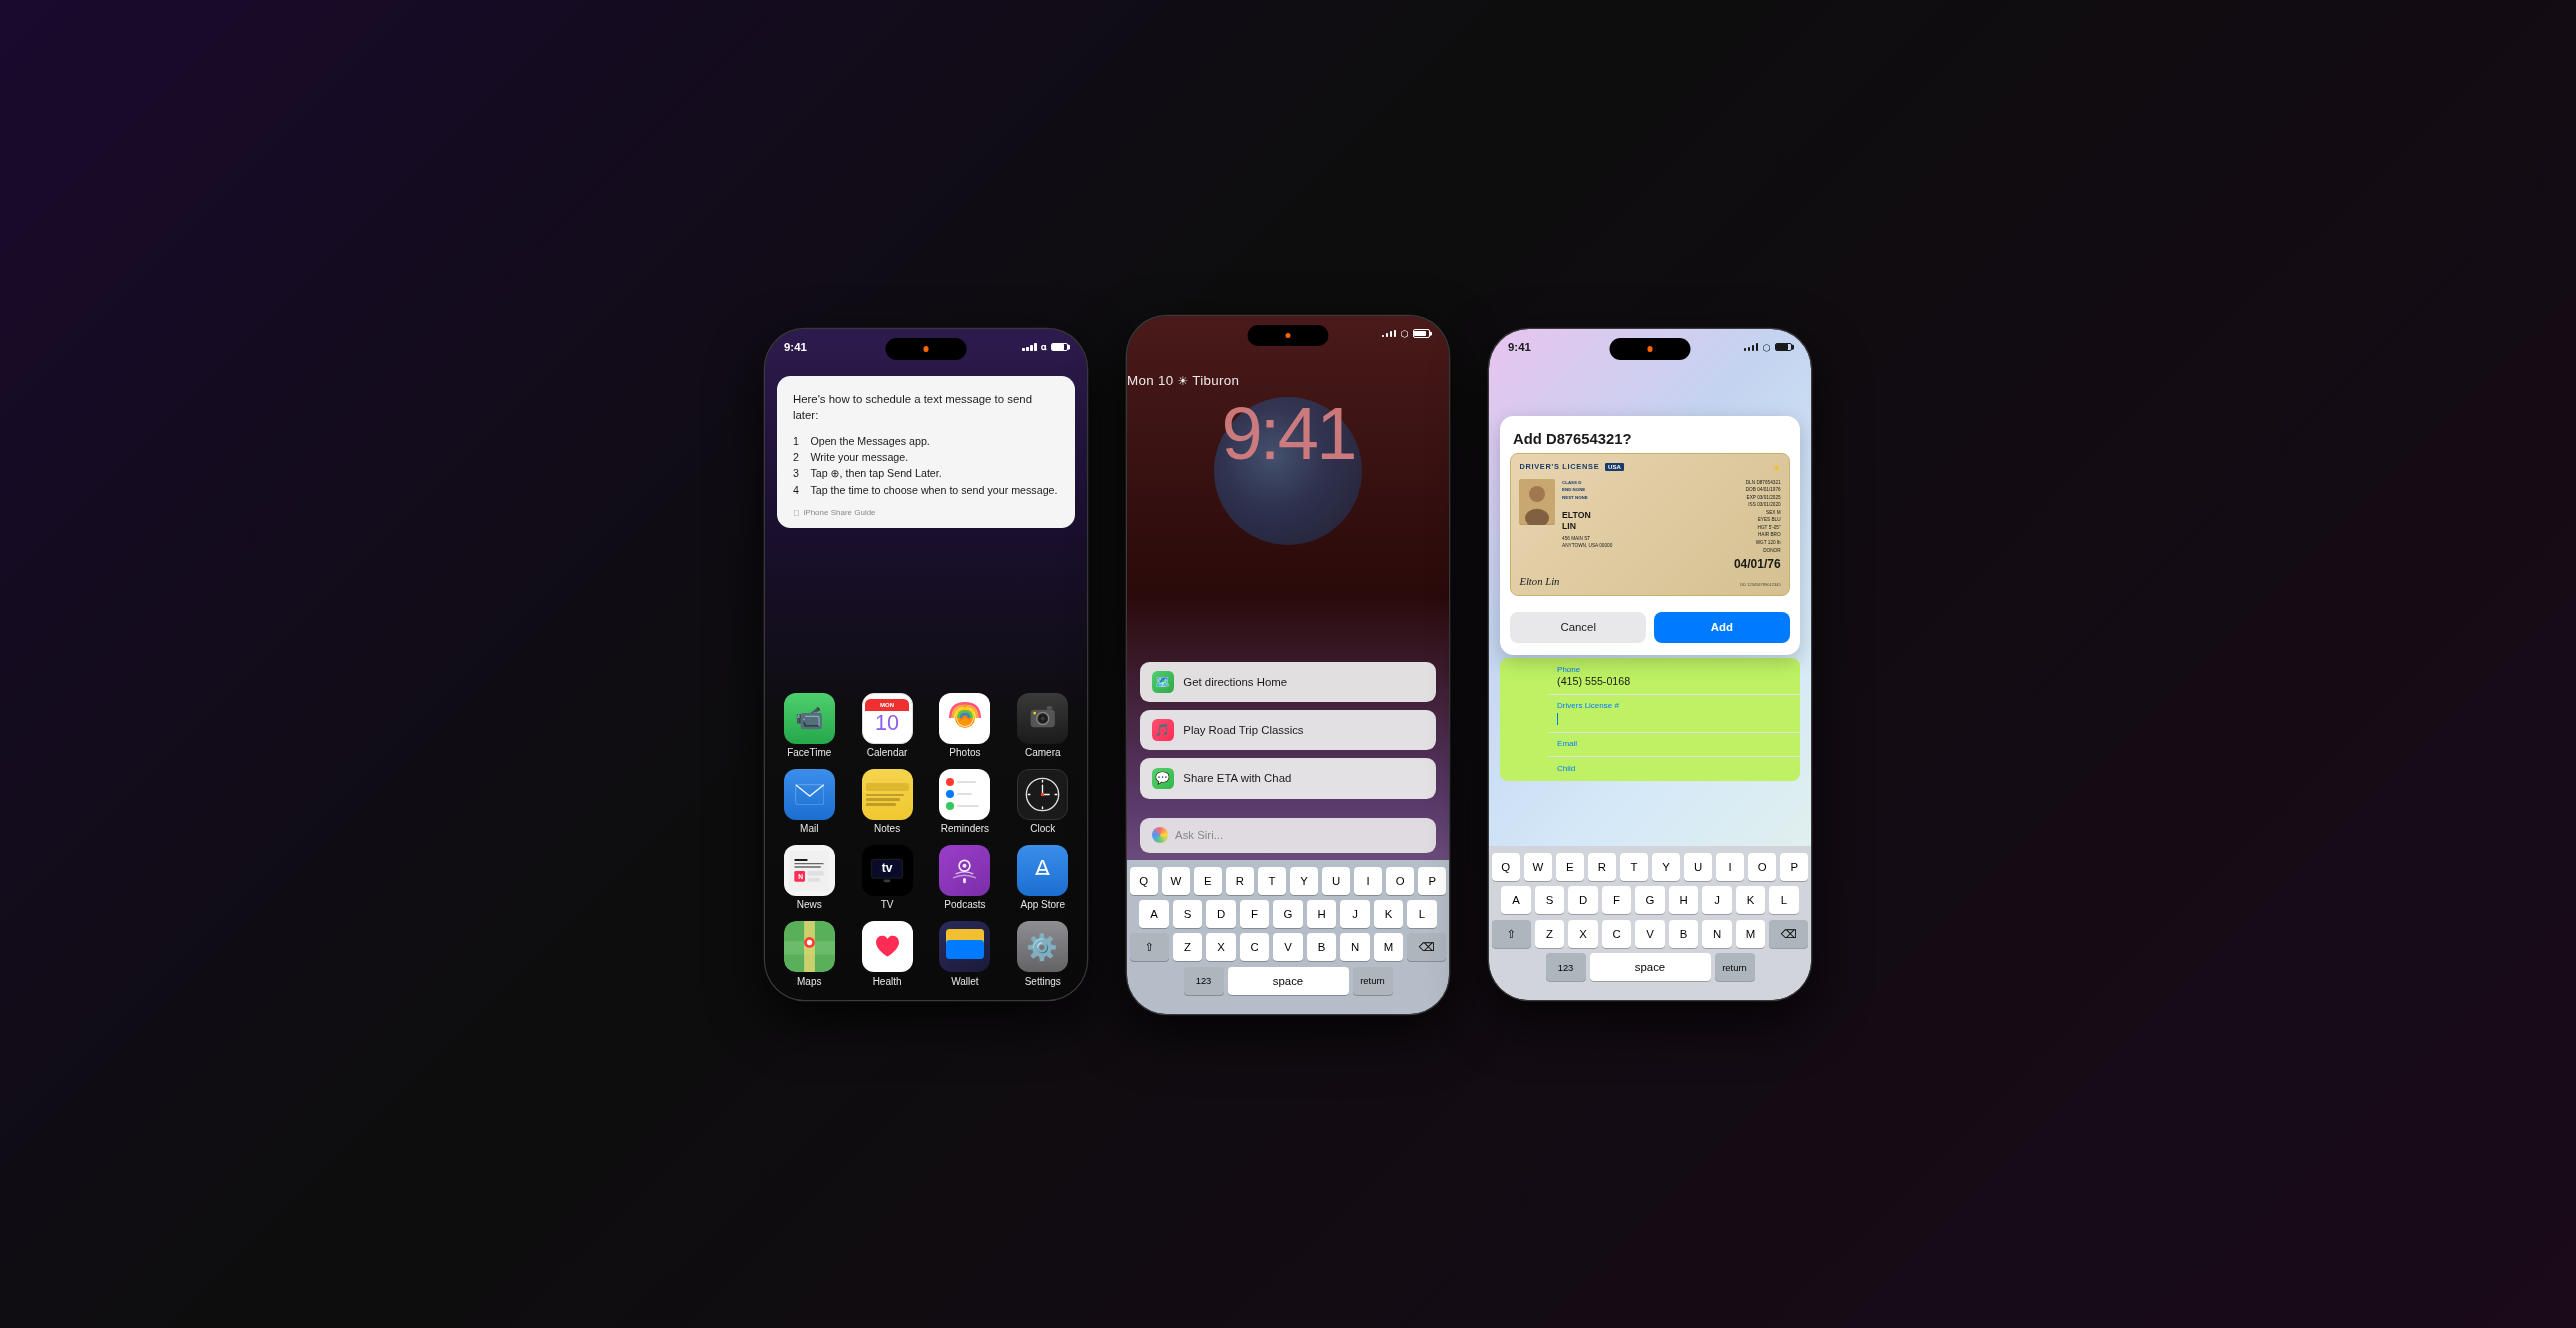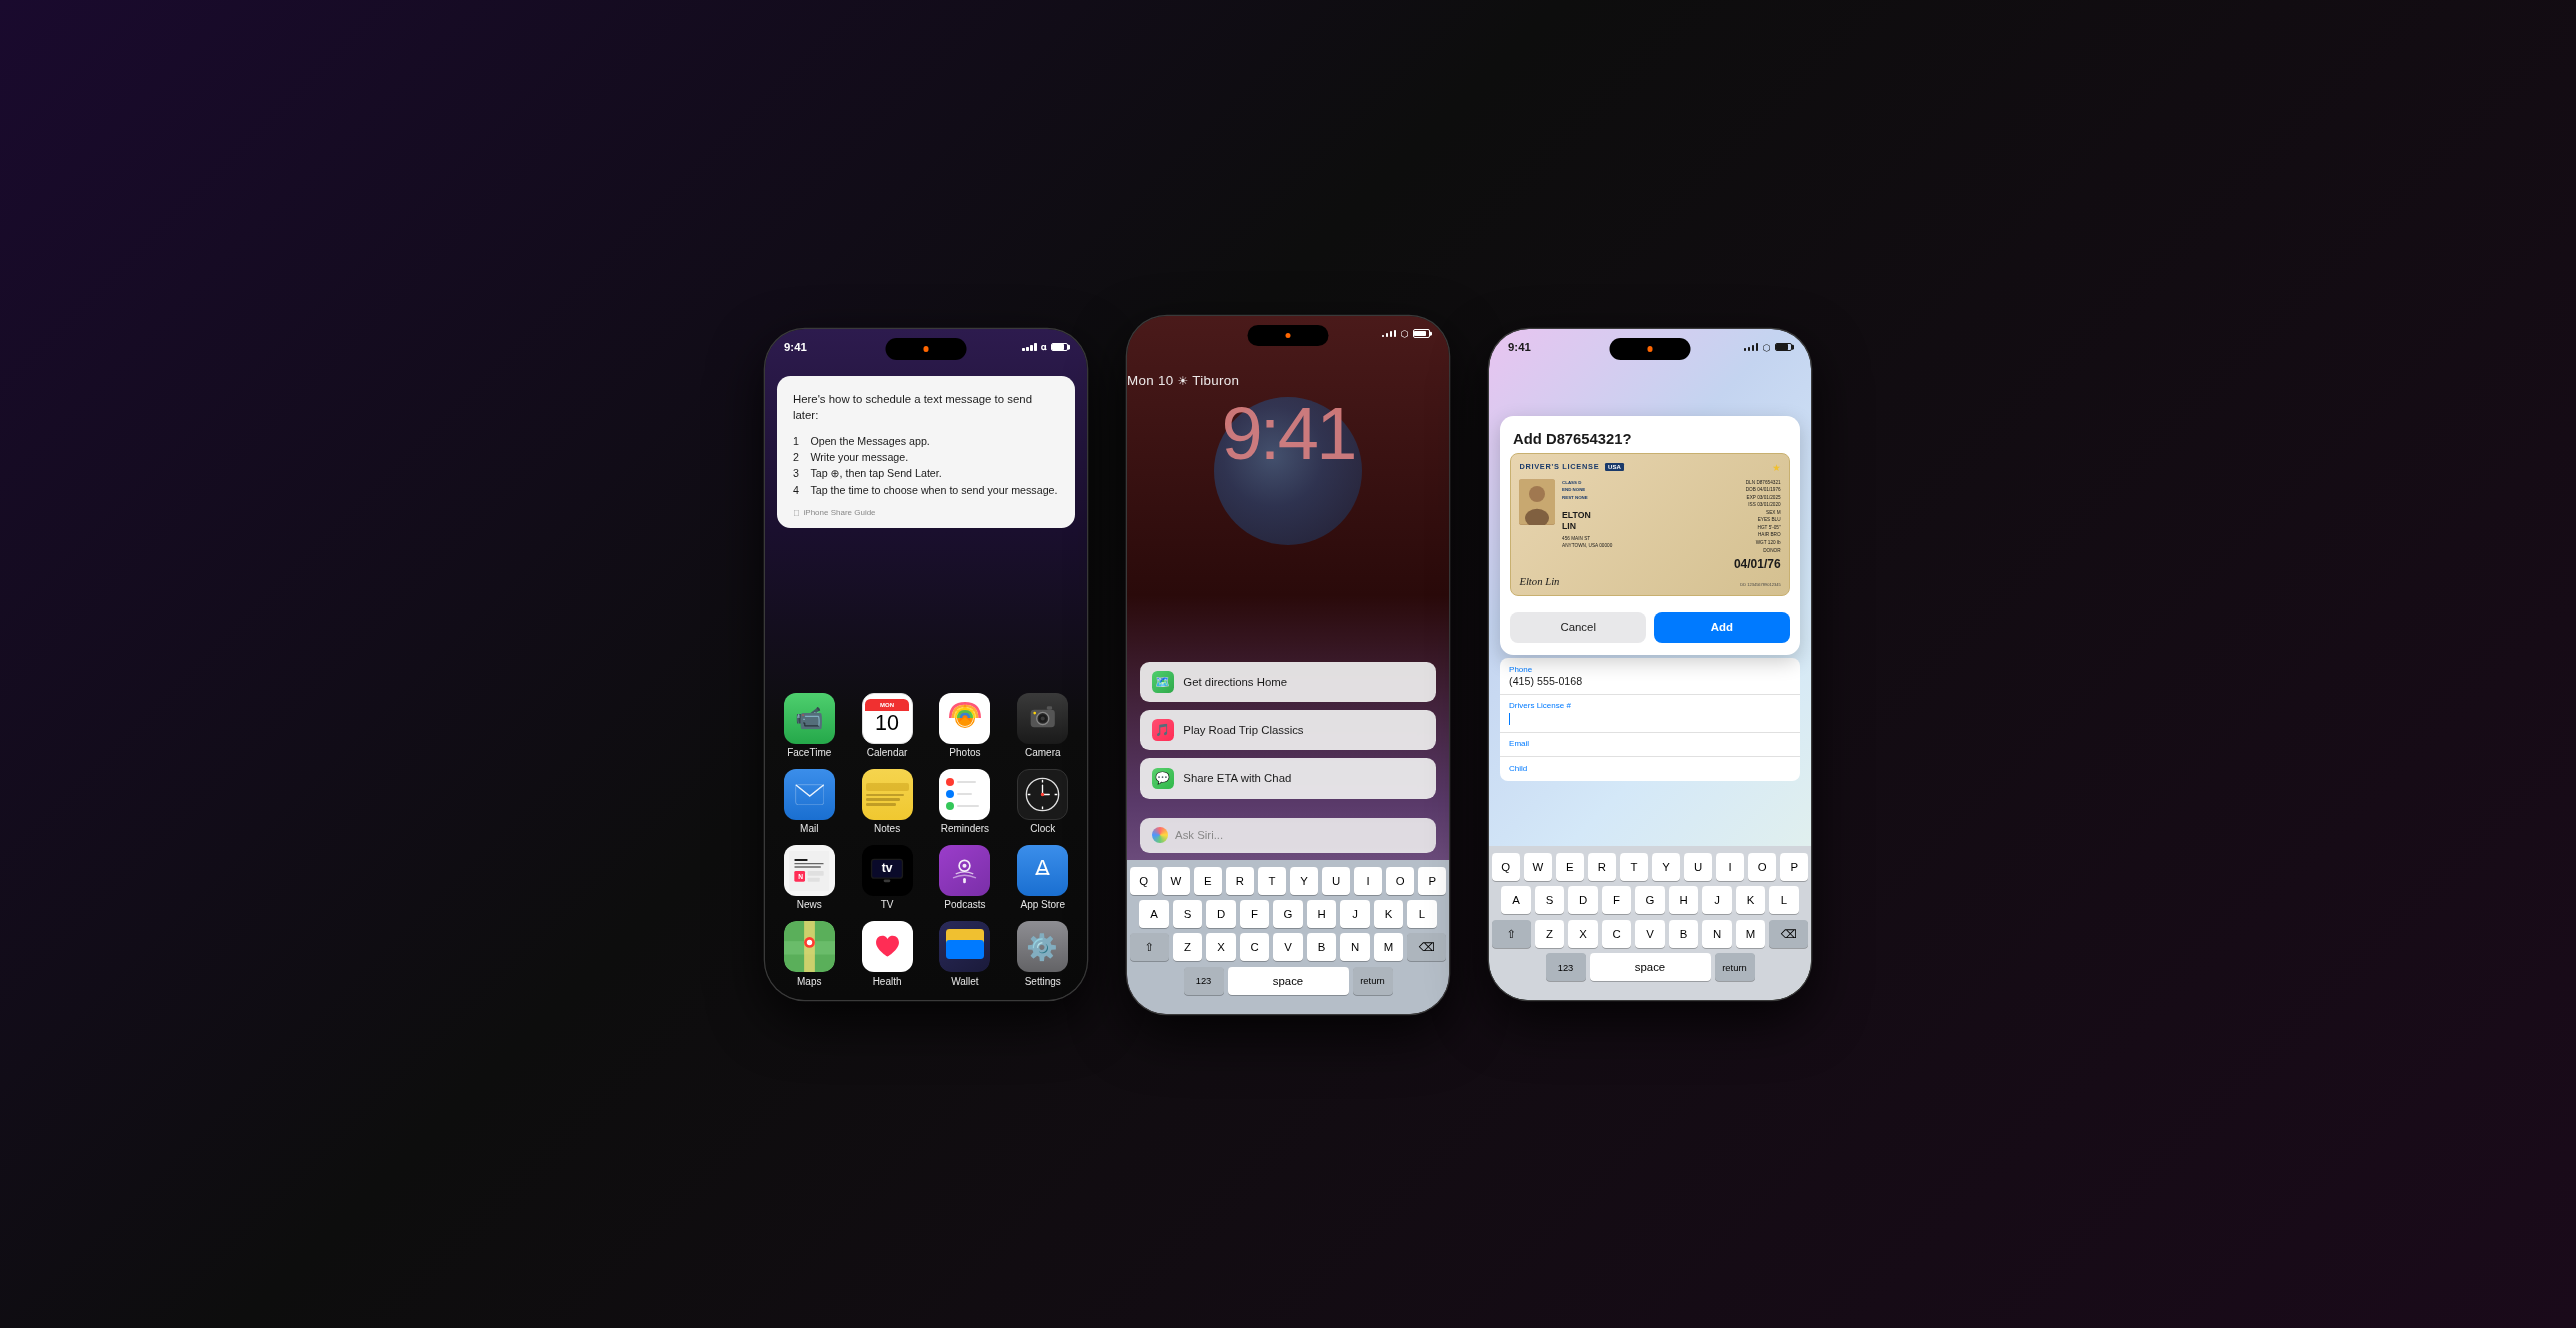--- a/index.html
+++ b/index.html
@@ -459,23 +459,24 @@
       font-size: 11.4px;
       font-weight: 600;
       color: #fff;
     }
 
     .form-section {
       position: absolute;
       top: 329px;
       left: 10.7px;
       right: 10.7px;
-      background: #ffffff;
+      background: #bef264;
       border-radius: 8px;
       overflow: hidden;
+      padding-left: 48px;
     }
     .form-field {
       padding: 6.7px 9.4px;
       border-bottom: 0.7px solid #e0e0e0;
     }
     .form-field:last-child { border-bottom: none; }
     .form-label {
       font-size: 8px;
       color: #007aff;
       margin-bottom: 1.3px;
@@ -579,21 +580,21 @@
         <div class="app-row" style="margin-top:6.7px;">
           <div class="app-item">
             <div class="app-icon" style="background:linear-gradient(180deg,#4ecf6e,#25a84a);">
               <span style="font-size:23px;">📹</span>
             </div>
             <span class="app-label">FaceTime</span>
           </div>
           <div class="app-item">
             <div class="app-icon" style="background:#fff;border:0.7px solid #e0e0e0;flex-direction:column;padding:2.7px;">
               <div style="background:#f03030;width:100%;border-radius:5.4px 5.4px 0 0;height:12px;display:flex;align-items:center;justify-content:center;font-size:6px;color:#fff;font-weight:700;margin-top:-2.7px;margin-left:-2.7px;margin-right:-2.7px;width:calc(100%+5.4px);">MON</div>
-              <div style="font-size:21.5px;font-weight:300;color:#000000;line-height:1;margin-top:1.3px;">10</div>
+              <div style="font-size:21.5px;font-weight:300;color:#8b5cf6;line-height:1;margin-top:1.3px;">10</div>
             </div>
             <span class="app-label">Calendar</span>
           </div>
           <div class="app-item">
             <div class="app-icon" style="background:#fff;overflow:hidden;">
               <svg width="40" height="40" viewBox="0 0 60 60">
                 <circle cx="30" cy="30" r="12" fill="#ff9500"></circle>
                 <path d="M30 8 L34 18 L44 18 L36 25 L39 36 L30 29 L21 36 L24 25 L16 18 L26 18 Z" fill="#ff6b00" opacity="0.6"></path>
                 <circle cx="30" cy="30" r="14" fill="none" stroke="#ff9500" stroke-width="2"></circle>
                 <path d="M30 8 Q38 12 44 20 Q50 28 46 38 Q42 48 30 50 Q18 48 14 38 Q10 28 16 20 Q22 12 30 8Z" fill="none"></path>

